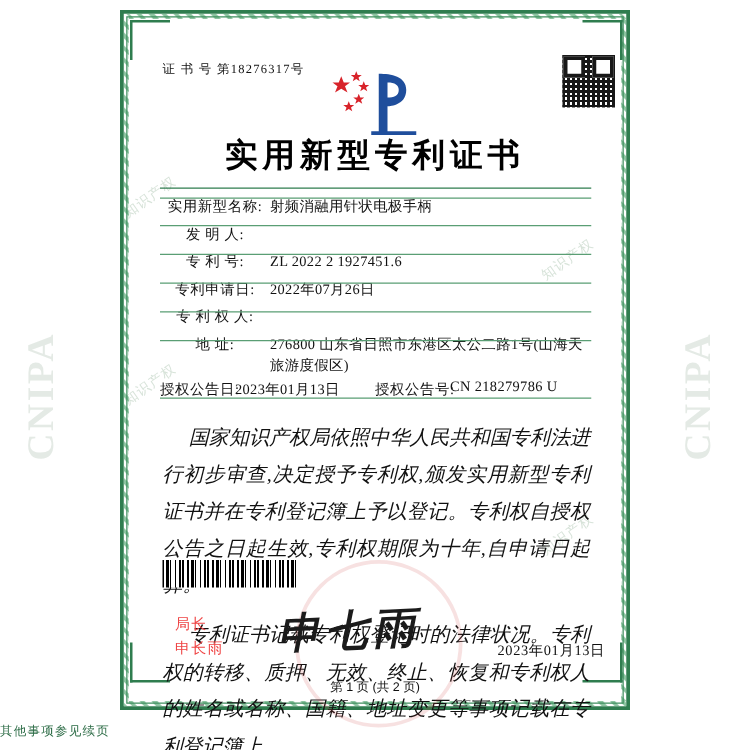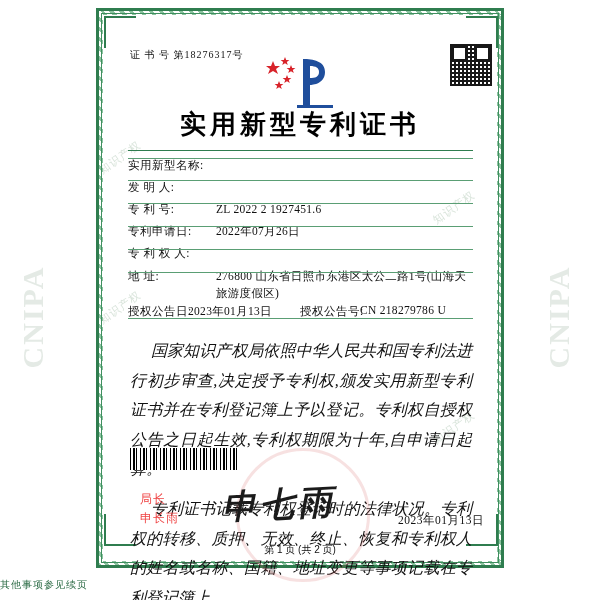--- a/index.html
+++ b/index.html
@@ -181,21 +181,21 @@
     display: flex;
     align-items: baseline;
     margin-bottom: 3px;
     min-height: 19px;
   }
   .field-label {
     flex: none;
     white-space: nowrap;
     letter-spacing: 0.5px;
   }
-  .field-label.w1 { width: 88px; }
+  .field-label.w1 { width: 88px; text-align: center; }
   .field-label.w2 { width: 60px; }
   .field-value {
     flex: 1;
     letter-spacing: 0.3px;
   }
   .field-row.tall { min-height: 32px; }
   .field-value.two-line { line-height: 1.45; }
   .inline-split { display: flex; width: 100%; }
   .inline-split .half { display: flex; }
   .inline-split .half.first { width: 172px; }
@@ -346,20 +346,21 @@
     </svg>
   </div>
 
   <div class="main-title">实用新型专利证书</div>
 
   <div class="rule" style="top:150px;"></div>
 
   <div class="fields">
     <div class="field-row">
       <span class="field-label w1">实用新型名称:</span>
+      <span class="field-value">射频消融用针状电极手柄</span>
     </div>
     <div class="field-row">
       <span class="field-label w1">发 明 人:</span>
     </div>
     <div class="field-row">
       <span class="field-label w1">专 利 号:</span>
       <span class="field-value">ZL 2022 2 1927451.6</span>
     </div>
     <div class="field-row">
       <span class="field-label w1">专利申请日:</span>

